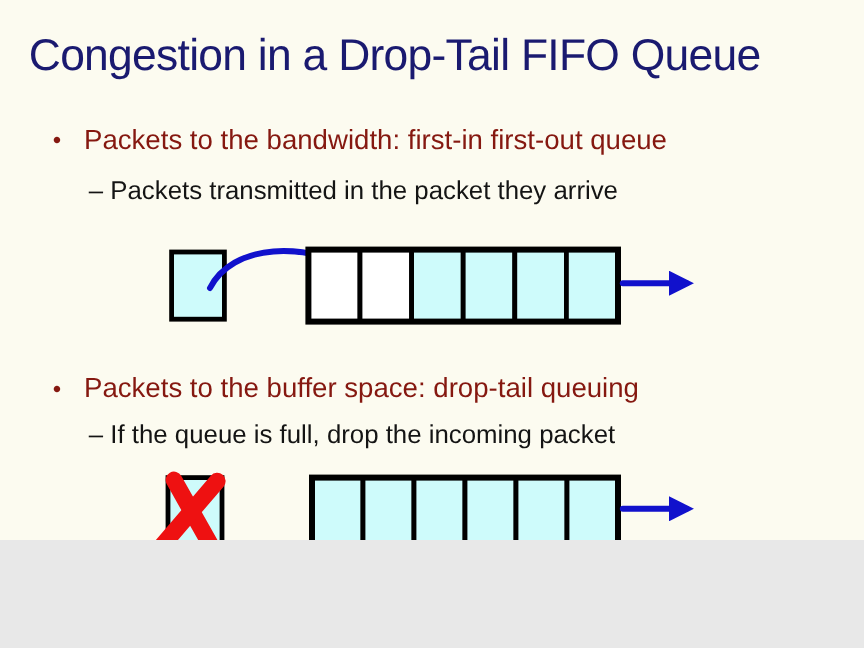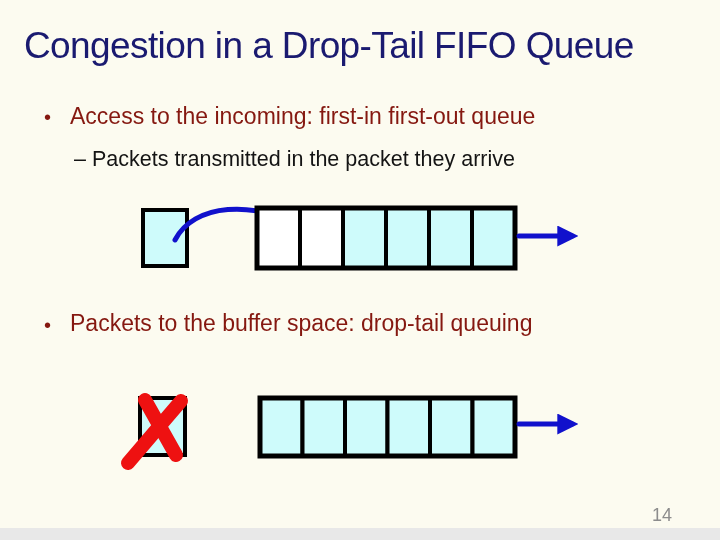--- a/index.html
+++ b/index.html
@@ -1,18 +1,18 @@
 <!DOCTYPE html>
 <html style="--background: #FCFBF0; --title: #1A1A70; --bullet: #851810; --body: #141414; --arrow: #1111CC; --cell-fill: #CEFBFB; --cell-empty: #FFFFFF; --cell-border: #000000; --drop-x: #EE1111; --page-number: #8C8C8C;"><head>
 <meta charset="utf-8">
 <style>
   html,body{margin:0;padding:0;background:#e8e8e8;}
   .slide{
     position:relative;
-    width:720px;height:528px;
+    width:720px;height:450px;
     background:var(--background,#FCFBF0);
     font-family:"Liberation Sans",sans-serif;
     overflow:hidden;
   }
   .title{
     position:absolute;left:24px;top:25px;
     font-size:37px;letter-spacing:-0.6px;
     color:var(--title,#1A1A70);
     white-space:nowrap;
   }
@@ -47,21 +47,21 @@
   }
 </style>
 </head>
 <body>
 
 <div class="slide">
 
   <div class="title">Congestion in a Drop-Tail FIFO Queue</div>
 
   <div class="dot" style="top:104px">•</div>
-  <div class="b" style="top:102px">Access to the incoming: first-in first-out queue</div>
+  <div class="b" style="top:102px">Packets to the bandwidth: first-in first-out queue</div>
   <div class="s" style="top:146px">– Packets transmitted in the packet they arrive</div>
 
   <svg class="diag" style="top:195px" width="720" height="95" viewBox="0 0 720 95">
     <defs>
       <marker id="ah1" viewBox="0 0 10 10" refX="7" refY="5" markerWidth="4.2" markerHeight="4.2" orient="auto">
         <path d="M0 0 L10 5 L0 10 Z" class="arrow-head"></path>
       </marker>
     </defs>
     <rect x="143" y="15" width="44" height="56" class="qcell filled"></rect>
     <path d="M 175 45 C 193 10 252 1 313 38" class="arrow-line" marker-end="url(#ah1)"></path>
@@ -72,20 +72,21 @@
         <rect x="386" y="13" width="43" height="60" class="qcell filled"></rect>
         <rect x="429" y="13" width="43" height="60" class="qcell filled"></rect>
         <rect x="472" y="13" width="43" height="60" class="qcell filled"></rect>
       </g>
     <rect x="257" y="13" width="258" height="60" class="qframe"></rect>
     <line x1="519" y1="41" x2="572" y2="41" class="arrow-line" marker-end="url(#ah1)"></line>
   </svg>
 
   <div class="dot" style="top:312px">•</div>
   <div class="b" style="top:309px">Packets to the buffer space: drop-tail queuing</div>
+  <div class="s" style="top:349px">– If the queue is full, drop the incoming packet</div>
 
   <svg class="diag" style="top:383px" width="720" height="100" viewBox="0 0 720 100">
     <defs>
       <marker id="ah2" viewBox="0 0 10 10" refX="7" refY="5" markerWidth="4.2" markerHeight="4.2" orient="auto">
         <path d="M0 0 L10 5 L0 10 Z" class="arrow-head"></path>
       </marker>
     </defs>
     <rect x="140" y="15" width="45" height="57" class="qcell filled"></rect>
     <g>
         <rect x="260" y="15" width="42.5" height="58" class="qcell filled"></rect>

